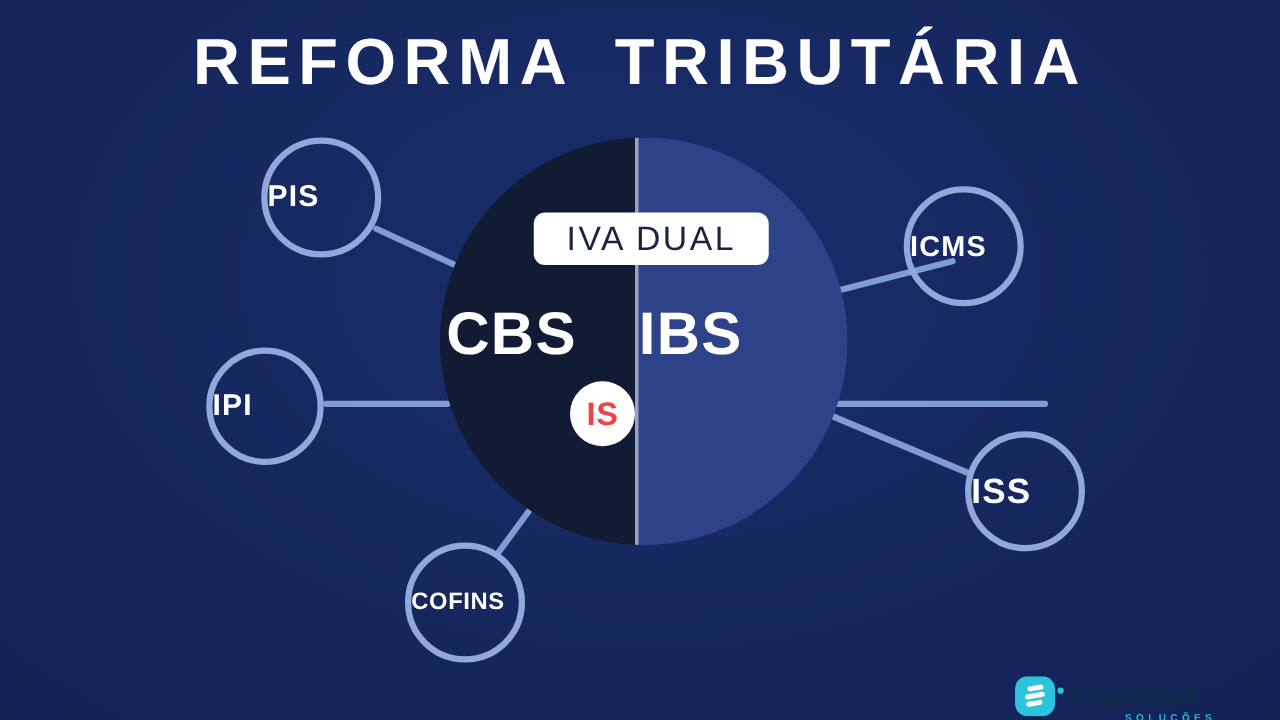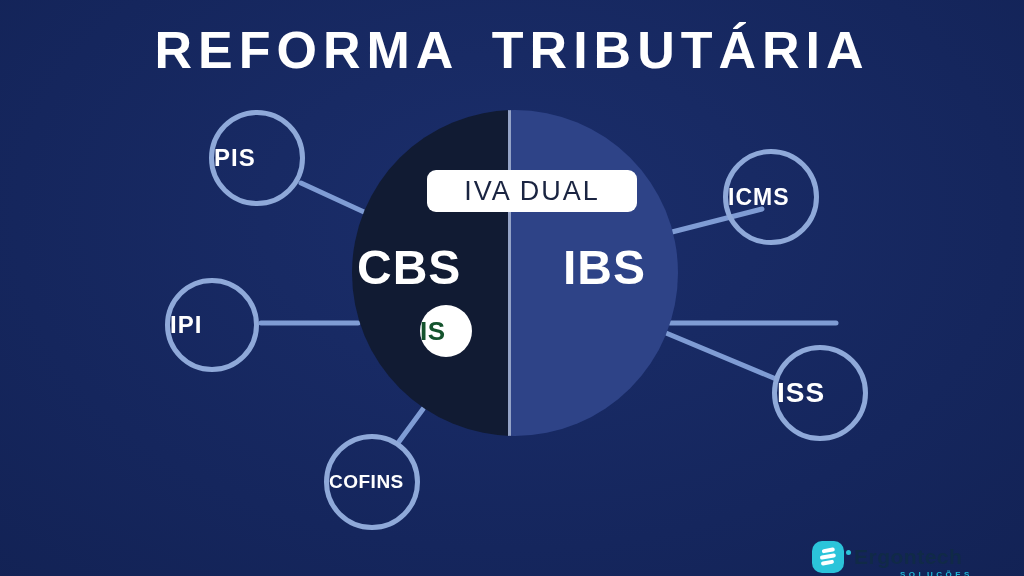--- a/index.html
+++ b/index.html
@@ -29,38 +29,38 @@
   
   .big-circle{
     position:absolute;left:352px;top:110px;width:326px;height:326px;
     border-radius:50%;overflow:hidden;display:flex;
   }
   .half-left{width:156px;height:100%;background:#111b33;}
   .half-divider{width:3px;height:100%;background:#94a3c7;}
   .half-right{flex:1;height:100%;background:#2e4387;}
 
   .iva-box{
-    position:absolute;left:427px;top:170px;width:210px;height:42px;
+    position:absolute;left:427px;top:170px;width:188px;height:42px;
     background:#ffffff;border-radius:9px;
     display:flex;align-items:center;justify-content:center;
     color:#1a2441;font-size:27px;font-weight:500;letter-spacing:2px;
   }
 
   .cbs-label,.ibs-label{
     position:absolute;top:240px;width:160px;text-align:left;
     color:#ffffff;font-size:48px;font-weight:800;letter-spacing:1px;
   }
   .cbs-label{left:357px;}
-  .ibs-label{left:535px;padding-left:28px;}
+  .ibs-label{left:511px;}
 
   .is-badge{
-    position:absolute;left:420px;top:305px;width:52px;height:52px;
+    position:absolute;left:456px;top:305px;width:52px;height:52px;
     background:#ffffff;border-radius:50%;
-    display:flex;align-items:center;justify-content:flex-start;
-    color:#14532d;font-size:26px;font-weight:800;letter-spacing:0.5px;
+    display:flex;align-items:center;justify-content:center;
+    color:#ef4444;font-size:26px;font-weight:800;letter-spacing:0.5px;
   }
 
   
   .satellite{
     position:absolute;box-sizing:border-box;border-radius:50%;
     border:5px solid #8fa9d9;background:transparent;
     display:flex;align-items:center;
     color:#ffffff;font-weight:800;letter-spacing:1px;
   }
   .sat-pis   {left:209px;top:110px;width:96px;height:96px;font-size:24px;}

